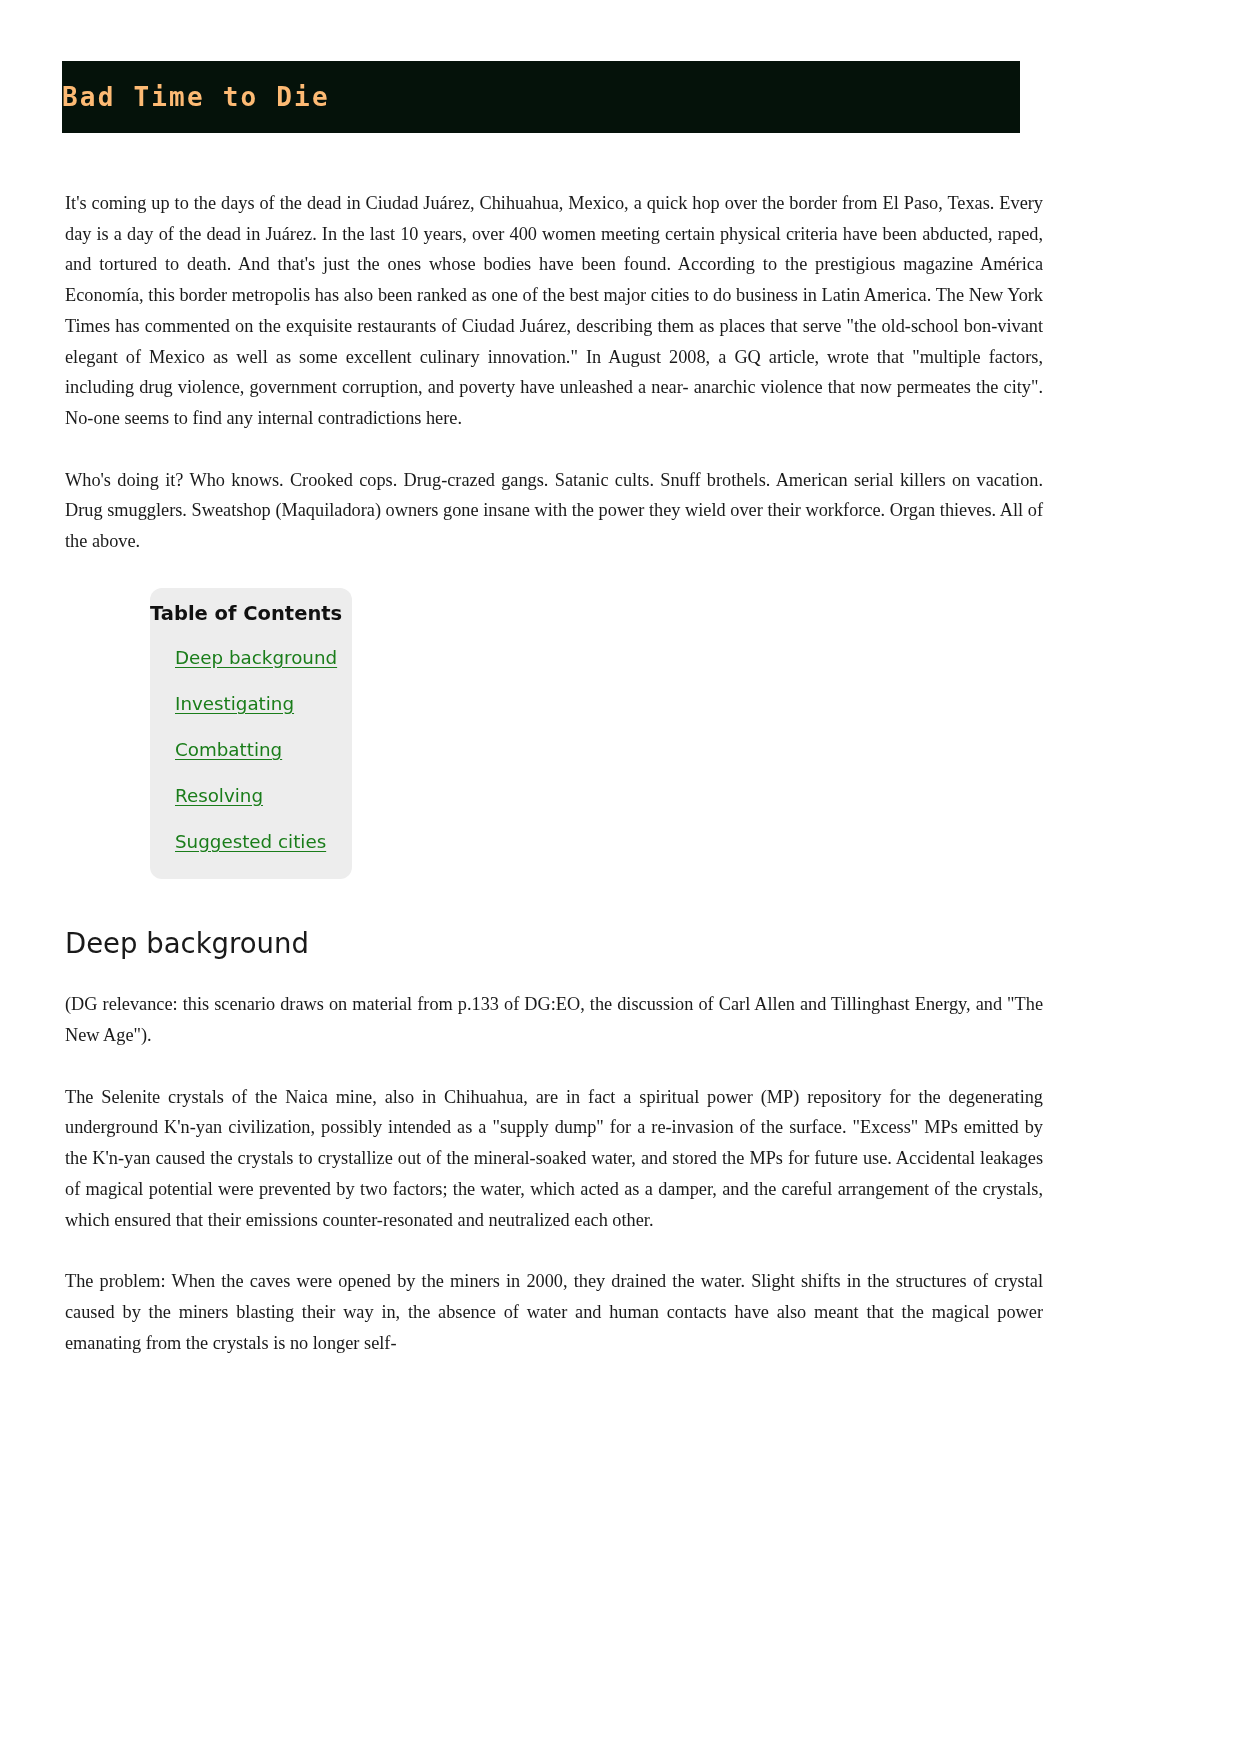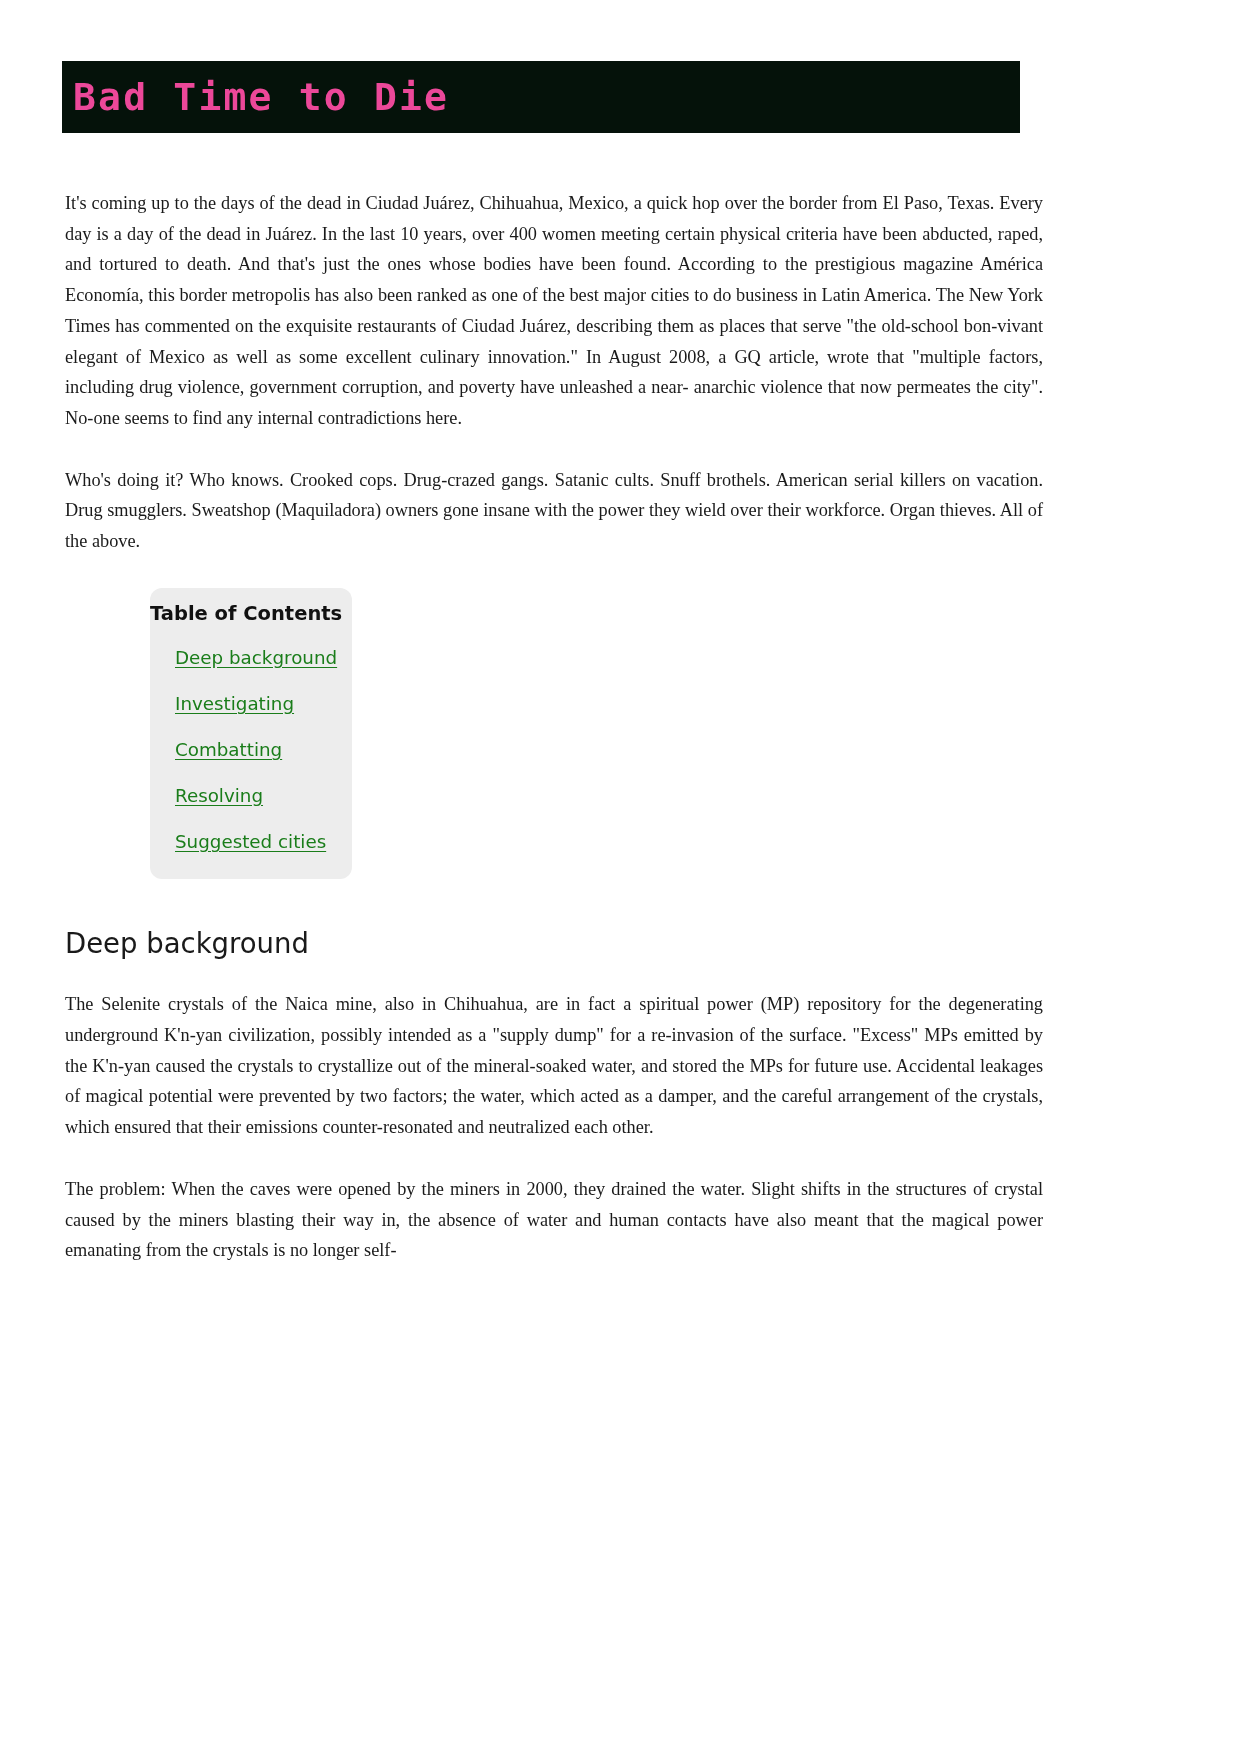--- a/index.html
+++ b/index.html
@@ -31,25 +31,24 @@
     left: 62px;
     top: 61px;
     width: 958px;
     height: 72px;
     background: #05120a;
     display: flex;
     align-items: center;
   }
   .title-banner .title-text {
     font-family: "DejaVu Sans Mono", monospace;
-    font-size: 38px;
+    font-size: 26px;
     font-weight: bold;
     letter-spacing: 2.2px;
-    color: #ec4899;
-    padding-left: 11px;
+    color: #fdba74;
     line-height: 1;
     white-space: nowrap;
   }
 
   
   .content {
     position: absolute;
     left: 65px;
     top: 188px;
     width: 978px;
@@ -142,17 +141,18 @@
           <li><a href="#">Investigating</a></li>
           <li><a href="#">Combatting</a></li>
           <li><a href="#">Resolving</a></li>
           <li><a href="#">Suggested cities</a></li>
         </ul>
       </div>
     </div>
 
     <h2 class="section-heading">Deep background</h2>
 
+    <p class="body-para">(DG relevance: this scenario draws on material from p.133 of DG:EO, the discussion of Carl Allen and Tillinghast Energy, and "The New Age").</p>
     <p class="body-para">The Selenite crystals of the Naica mine, also in Chihuahua, are in fact a spiritual power (MP) repository for the degenerating underground K'n-yan civilization, possibly intended as a "supply dump" for a re-invasion of the surface. "Excess" MPs emitted by the K'n-yan caused the crystals to crystallize out of the mineral-soaked water, and stored the MPs for future use. Accidental leakages of magical potential were prevented by two factors; the water, which acted as a damper, and the careful arrangement of the crystals, which ensured that their emissions counter-resonated and neutralized each other.</p>
     <p class="body-para clipped">The problem: When the caves were opened by the miners in 2000, they drained the water. Slight shifts in the structures of crystal caused by the miners blasting their way in, the absence of water and human contacts have also meant that the magical power emanating from the crystals is no longer self-</p>
 
   </div>
 </div>
 
 </body></html>

